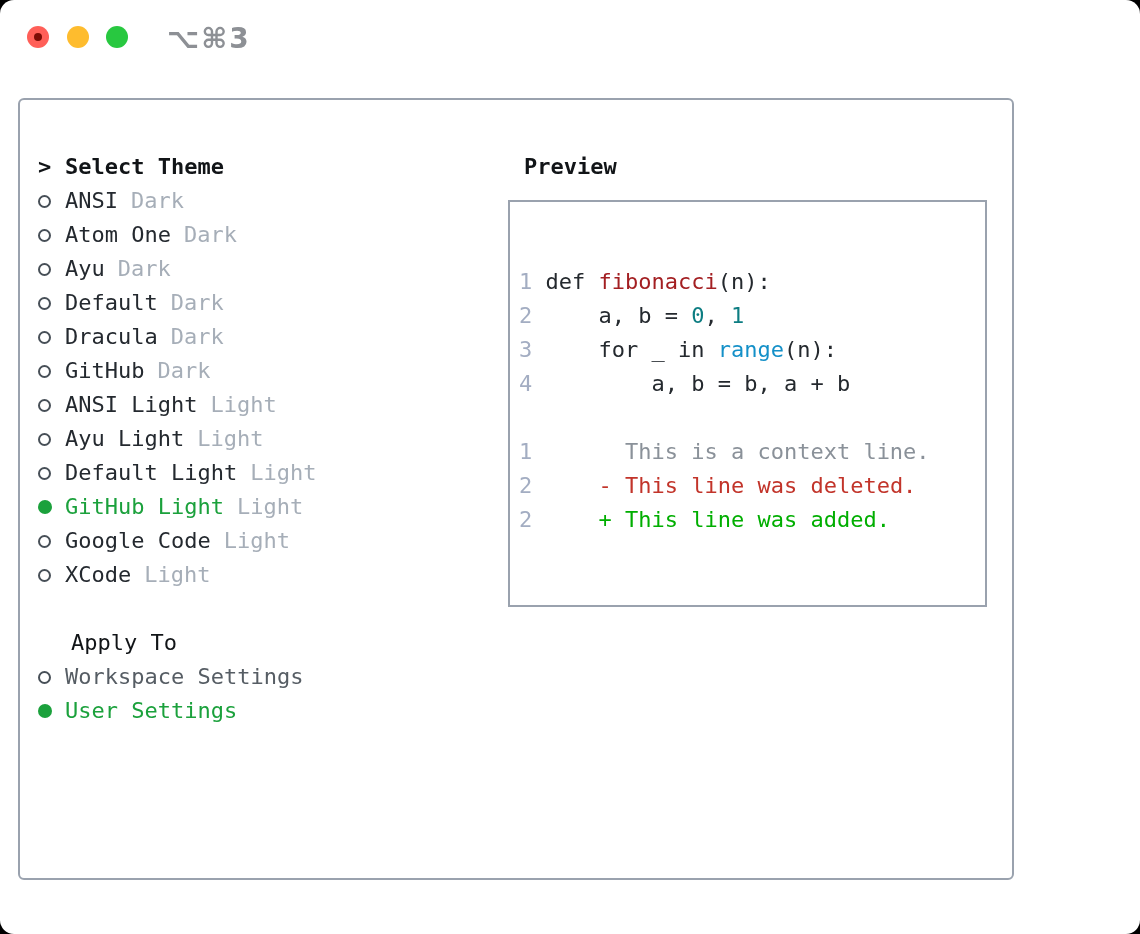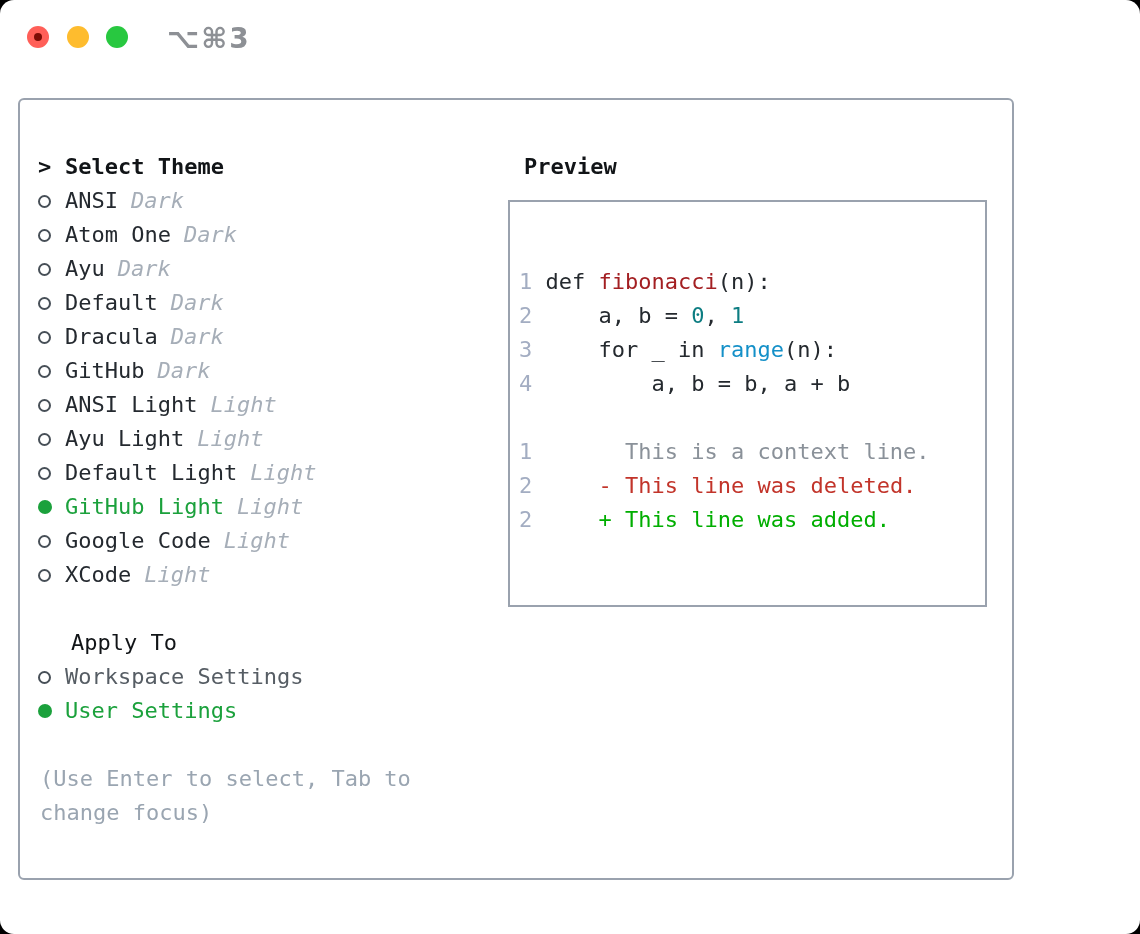--- a/index.html
+++ b/index.html
@@ -37,21 +37,21 @@
   .bullet { width:27px; display:flex; align-items:center; }
   .circle { width:13px; height:13px; border-radius:50%;
             border:2px solid var(--ring_gray,#474f57); }
   .selected .circle { width:14px; height:14px; border:none;
             background:var(--selection_green,#1ba13c); }
   .prompt { width:27px; font-weight:bold; color:var(--text_black,#111417); }
   .hdr { font-weight:bold; color:var(--text_black,#111417); }
   .left-col  { position:absolute; left:18px; top:50px; }
   .t-name    { color:var(--theme_name,#24292f); }
   .selected .t-name { color:var(--selection_green,#1ba13c); }
-  .t-variant { color:var(--variant_gray,#a6aeb8); margin-left:13px;font-style:italic; }
+  .t-variant { color:var(--variant_gray,#a6aeb8); margin-left:13px; }
   .apply-col { position:absolute; left:18px; top:526px; }
   .apply-hdr-label { margin-left:33px; color:var(--text_black,#111417);text-align:center; }
   .a-label { color:var(--secondary_text,#565d64); }
   .selected .a-label { color:var(--selection_green,#1ba13c); }
   .hint {
     position:absolute; left:20px; top:662px; width:432px;
     font-size:22px; line-height:34px; color:var(--hint_gray,#9aa5b1);
   }
   
   .preview-title { position:absolute; left:480px; top:50px; height:34px;
@@ -172,21 +172,20 @@
     <span class="a-label">Workspace Settings</span>
   </div>
 
   <div class="row apply-row selected">
     <span class="bullet"><span class="circle"></span></span>
     <span class="a-label">User Settings</span>
   </div>
 </div>
     </div>
 
-    <div class="hint">(Use Enter to select, Tab to change focus)</div>
 
     <div class="row preview-title">
       <span class="hdr">Preview</span>
     </div>
 
     <div class="preview-box">
       <div class="preview-code" id="preview-code">
           <div class="code-line"><span class="seg-num">1 </span><span class="seg-code">def </span><span class="seg-func">fibonacci</span><span class="seg-code">(n):</span></div>
           <div class="code-line"><span class="seg-num">2 </span><span class="seg-code">    a, b = </span><span class="seg-lit">0</span><span class="seg-code">, </span><span class="seg-lit">1</span></div>
           <div class="code-line"><span class="seg-num">3 </span><span class="seg-code">    for _ in </span><span class="seg-builtin">range</span><span class="seg-code">(n):</span></div>

